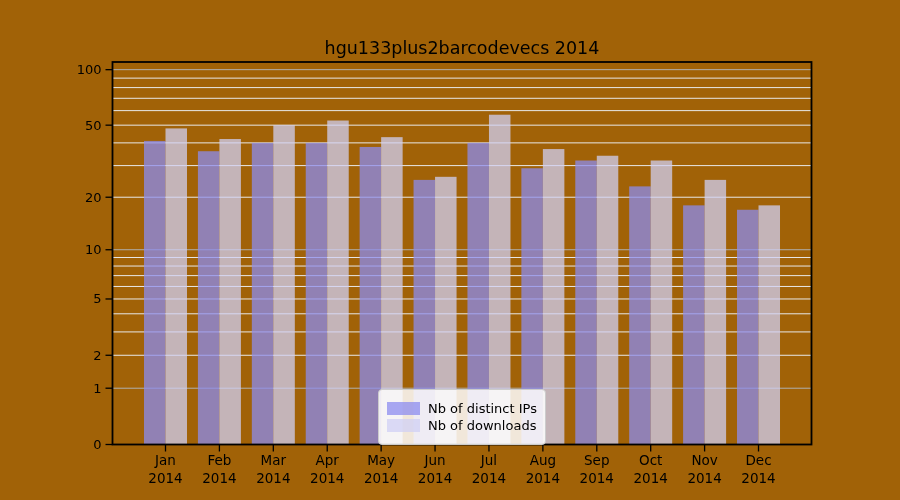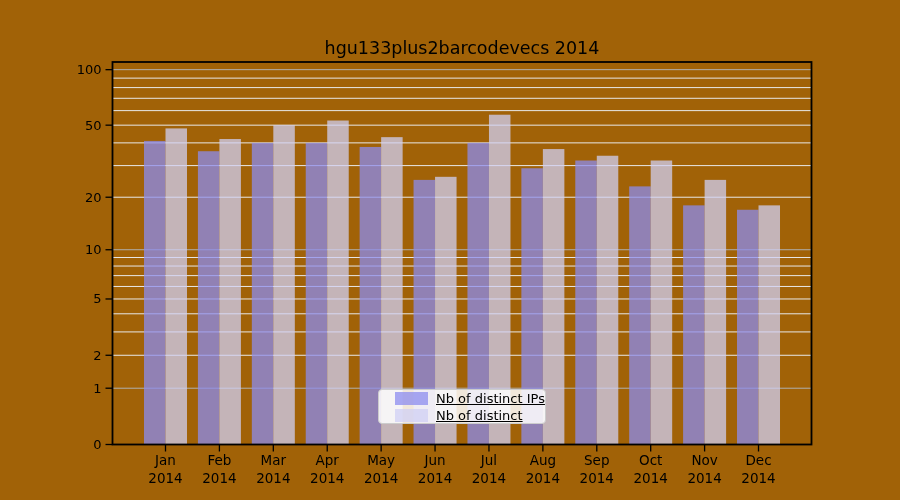--- a/index.html
+++ b/index.html
@@ -1,25 +1,24 @@
 <!DOCTYPE html>
 <html><head>
 <meta charset="utf-8">
 <style>
   html,body{margin:0;padding:0;background:#fff;}
   body{width:900px;height:500px;overflow:hidden;font-family:"DejaVu Sans",sans-serif;}
   #figure{position:relative;width:900px;height:500px;background:#a16207;}
   #chart-svg{position:absolute;left:0;top:0;}
   #legend{
-    position:absolute;left:378px;top:389px;width:168px;height:35px;
+    position:absolute;left:378px;top:389px;width:168px;height:56px;
     box-sizing:border-box;background:rgba(255,255,255,0.85);
     border:1px solid #cccccc;border-radius:4px;z-index:2;
     display:flex;flex-direction:column;justify-content:center;gap:4px;
-    padding:4px 16px;
-    text-decoration:underline;
+    padding:4px 8px;
   }
   .legend-row{display:flex;align-items:center;gap:8px;}
   .legend-swatch{width:33px;height:13px;opacity:0.75;flex:0 0 auto;}
   .legend-label{font-size:13px;color:#000;line-height:1;white-space:nowrap;}
   text{fill:#000;}
 </style>
 </head>
 <body>
 
 <div id="figure">
@@ -129,16 +128,16 @@
       </g>
   </svg>
 
   <div id="legend">
     <div class="legend-row">
       <div class="legend-swatch" id="swatch-0" style="background-color: rgb(140, 140, 239);"></div>
       <div class="legend-label">Nb of distinct IPs</div>
     </div>
     <div class="legend-row">
       <div class="legend-swatch" id="swatch-1" style="background-color: rgb(208, 208, 244);"></div>
-      <div class="legend-label">Nb of distinct</div>
+      <div class="legend-label">Nb of downloads</div>
     </div>
   </div>
 </div>
 
 </body></html>

